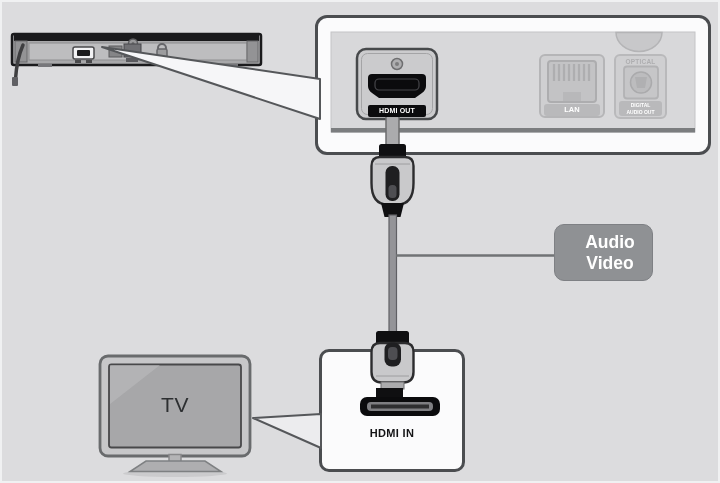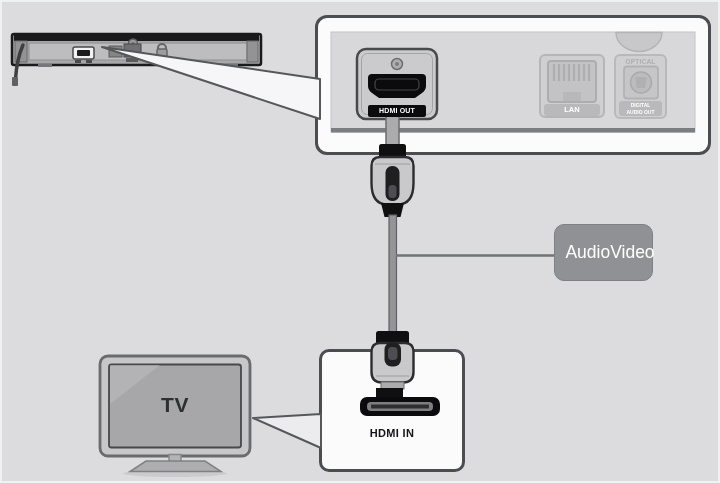--- a/index.html
+++ b/index.html
@@ -46,27 +46,27 @@
     color:var(--text_light,#fff);
     font-size:5px;font-weight:bold;line-height:7px;border-radius:3px;
     padding-top:1px;
   }
   #av-label{
     left:552px;top:222px;width:99px;height:57px;
     background:var(--cable_label_fill,#8f9194);
     border:1px solid #7e8084;
     border-radius:10px;
     color:var(--text_light,#fff);
-    font-size:17.5px;font-weight:normal;line-height:21px;
-    display:flex;justify-content:center;align-items:center;padding-left:13px;
+    font-size:17.5px;font-weight:bold;line-height:21px;
+    display:flex;flex-direction:column;justify-content:center;align-items:center;padding-left:13px;
   }
   #tv-label{
     left:98px;top:391px;width:150px;
     color:var(--text_dark,#2d2f31);
-    font-size:21px;font-weight:bold;letter-spacing:.5px;
+    font-size:21px;font-weight:normal;letter-spacing:.5px;
   }
   #hdmi-in-label{
     left:317px;top:425px;width:146px;
     color:#131315;font-size:11px;font-weight:bold;letter-spacing:.3px;
   }
 </style>
 </head>
 <body>
 
 <div class="stage">

